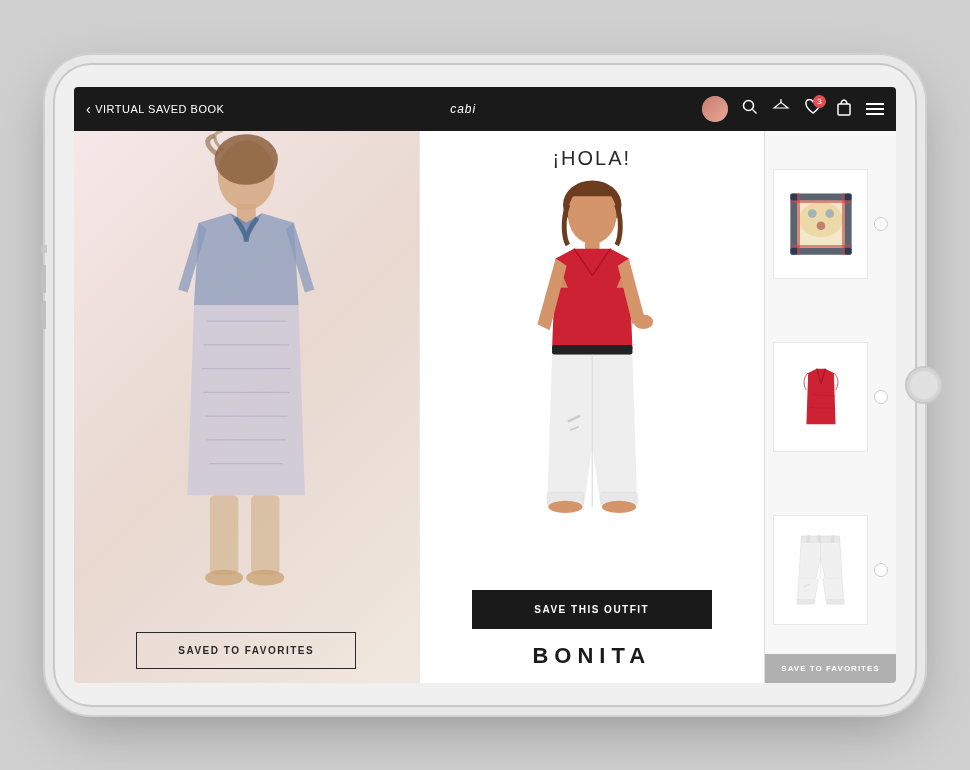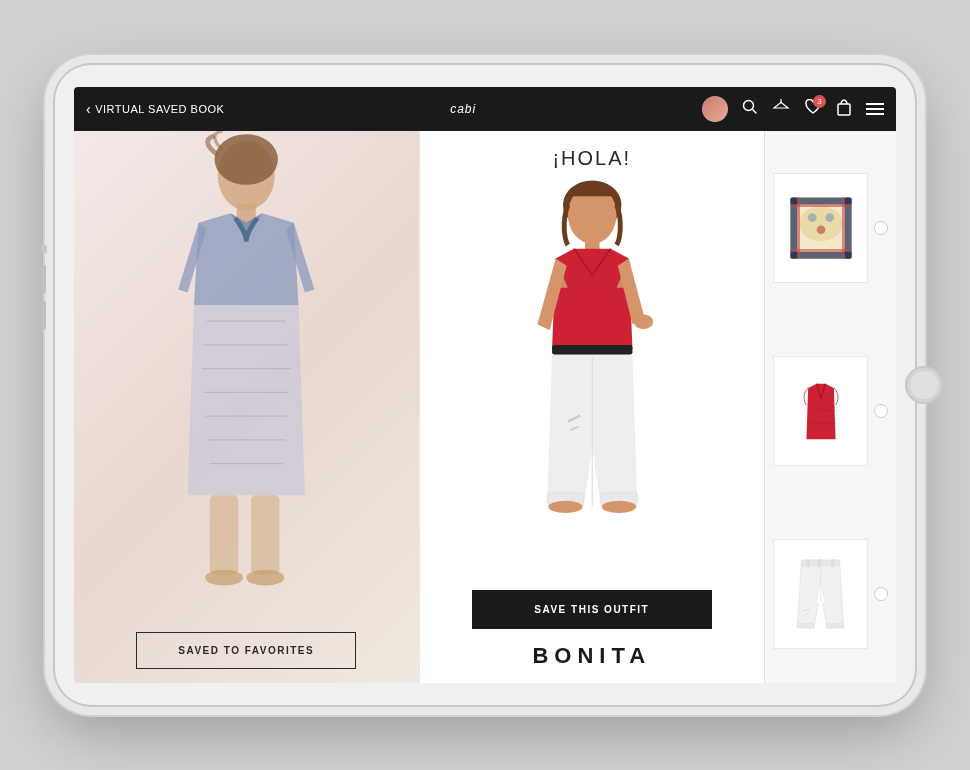--- a/index.html
+++ b/index.html
@@ -590,16 +590,17 @@
 
                 <rect x="5" y="80" width="20" height="5" rx="1" fill="#e8e8e8" stroke="#d8d8d8" stroke-width="0.5"></rect>
                 <rect x="40" y="80" width="20" height="5" rx="1" fill="#e8e8e8" stroke="#d8d8d8" stroke-width="0.5"></rect>
               </svg>
             </div>
             <div class="item-radio"></div>
           </div>
 
         </div>
 
+        <button class="btn-save-to-favorites">SAVE TO FAVORITES</button>
       </div>
     </div>
   </div>
 </div>
 
 </body></html>

